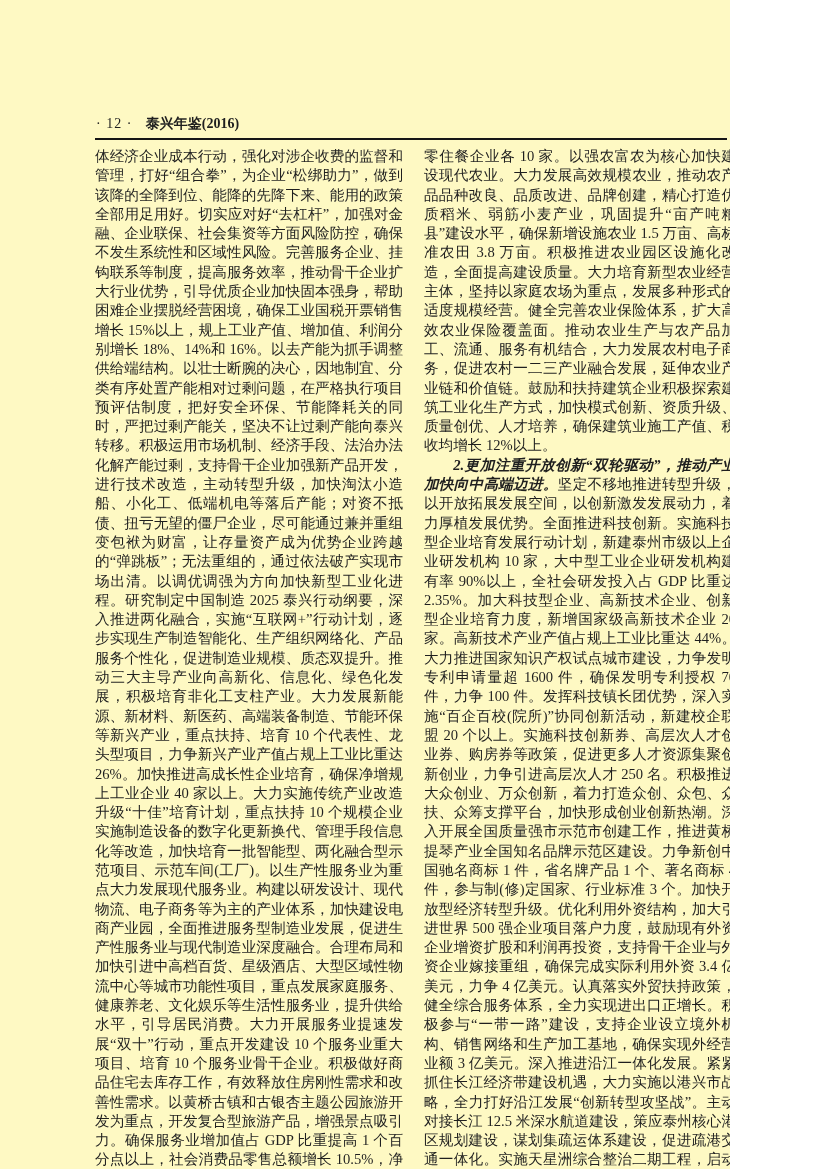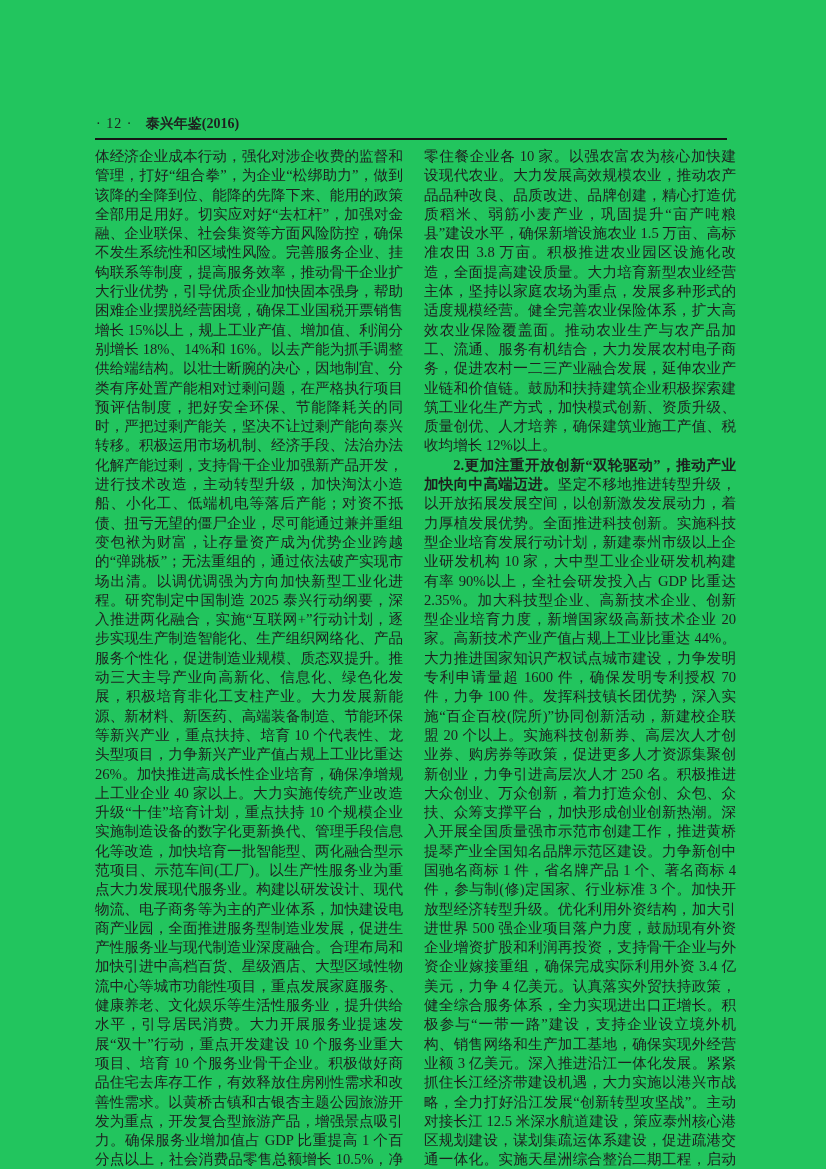--- a/index.html
+++ b/index.html
@@ -2,23 +2,23 @@
 <html><head>
 <meta charset="utf-8">
 <style>
   html, body {
     margin: 0;
     padding: 0;
     background: #ffffff;
   }
   .page {
     position: relative;
-    width: 826px;
+    width: 730px;
     height: 1169px;
-    background: #22c55e;
+    background: #fef9c3;
     overflow: hidden;
     font-family: "Liberation Serif", "DejaVu Serif", serif;
     color: #1f1f1f;
   }
   .page-header {
     position: absolute;
     top: 114px;
     left: 96px;
     width: 632px;
     height: 22px;
@@ -59,20 +59,21 @@
   }
   .column p {
     margin: 0;
     padding: 0;
   }
   .para-indent {
     text-indent: 2em;
   }
   .section-heading {
     font-weight: bold;
+    font-style: italic;
   }
 </style>
 </head>
 <body>
 
 <div class="page">
 
   <div class="page-header">
     <span class="page-marker">· 12 ·</span>
     <span class="book-title">泰兴年鉴(2016)</span>

